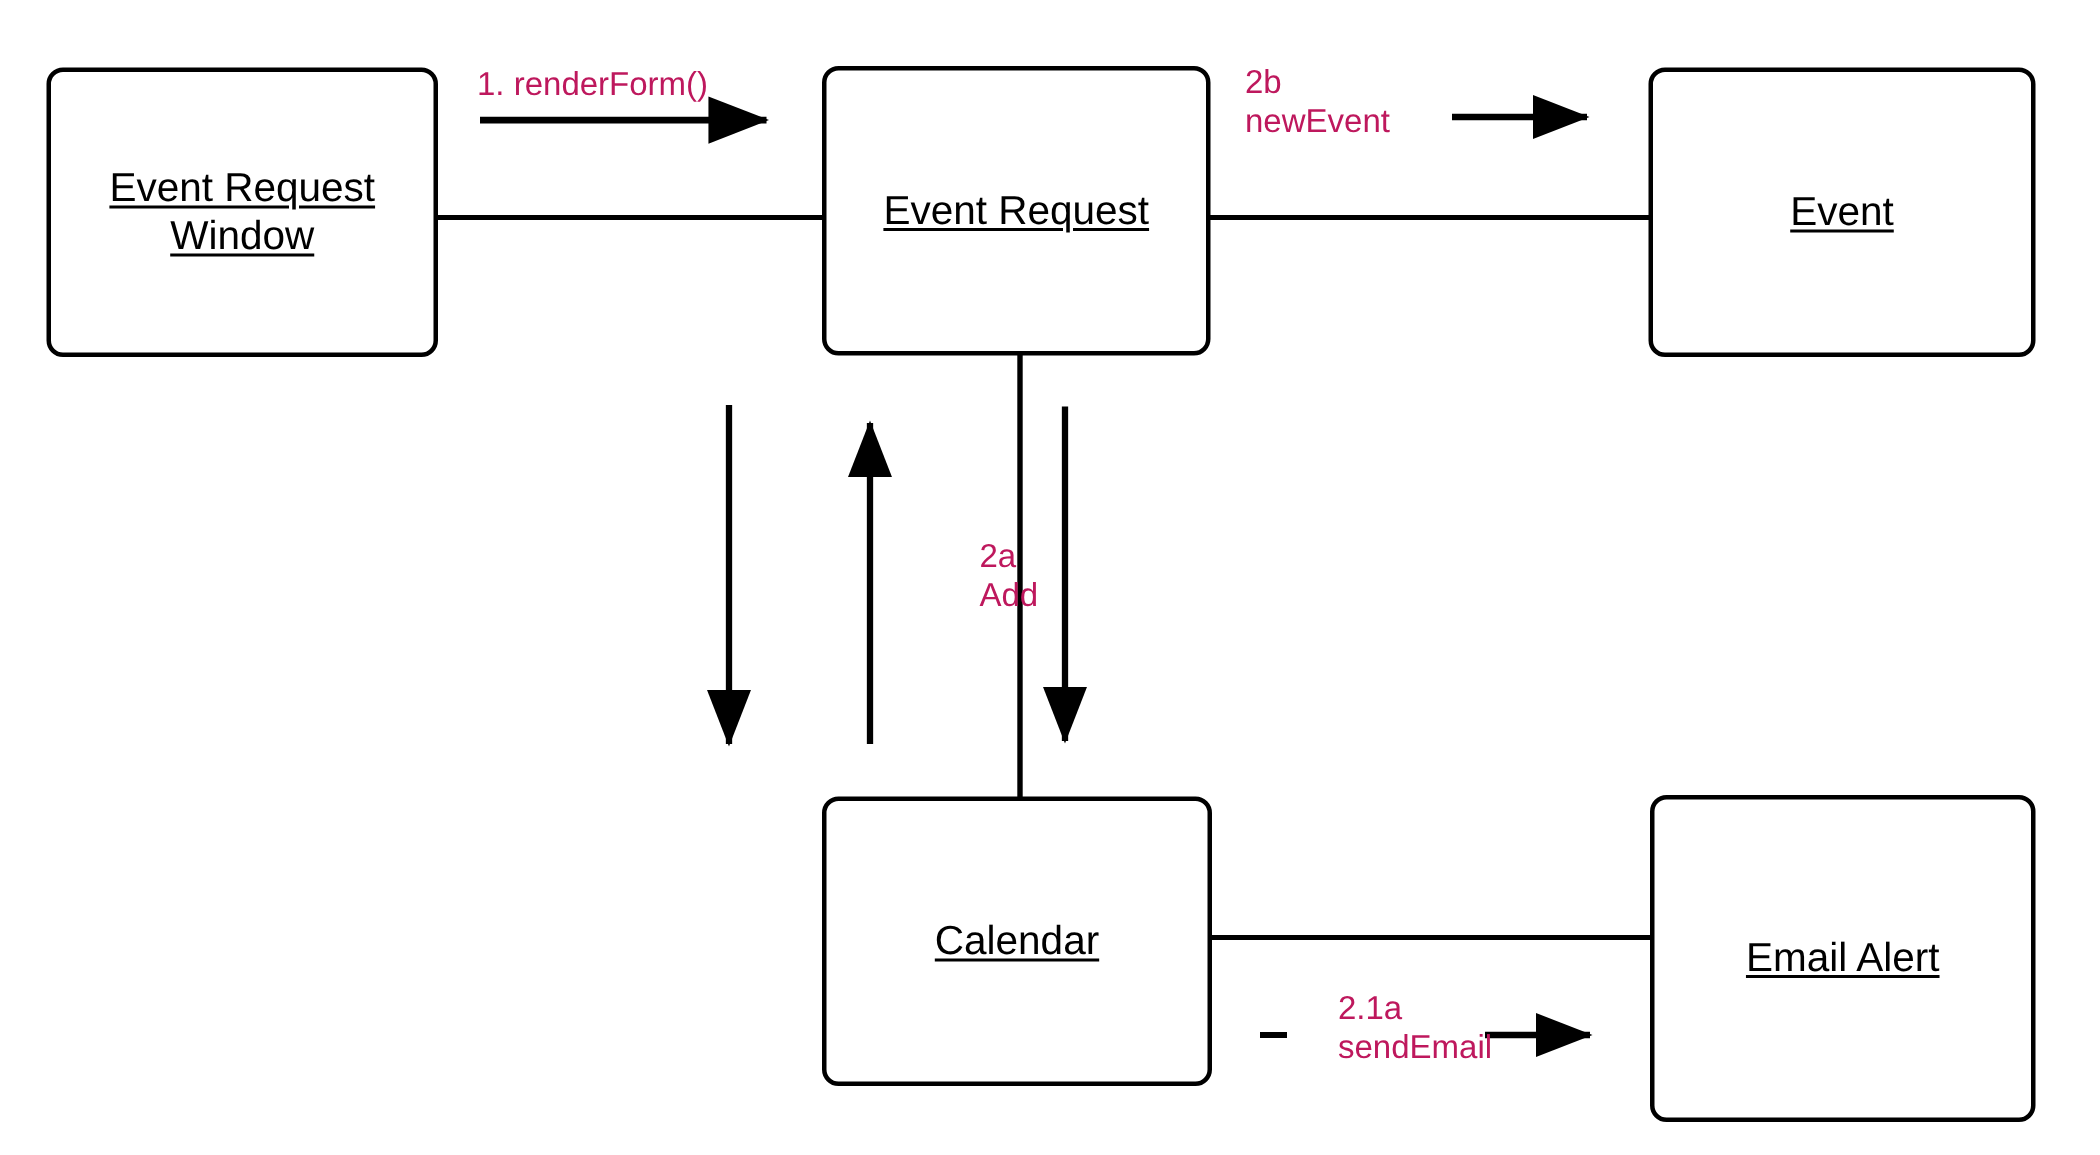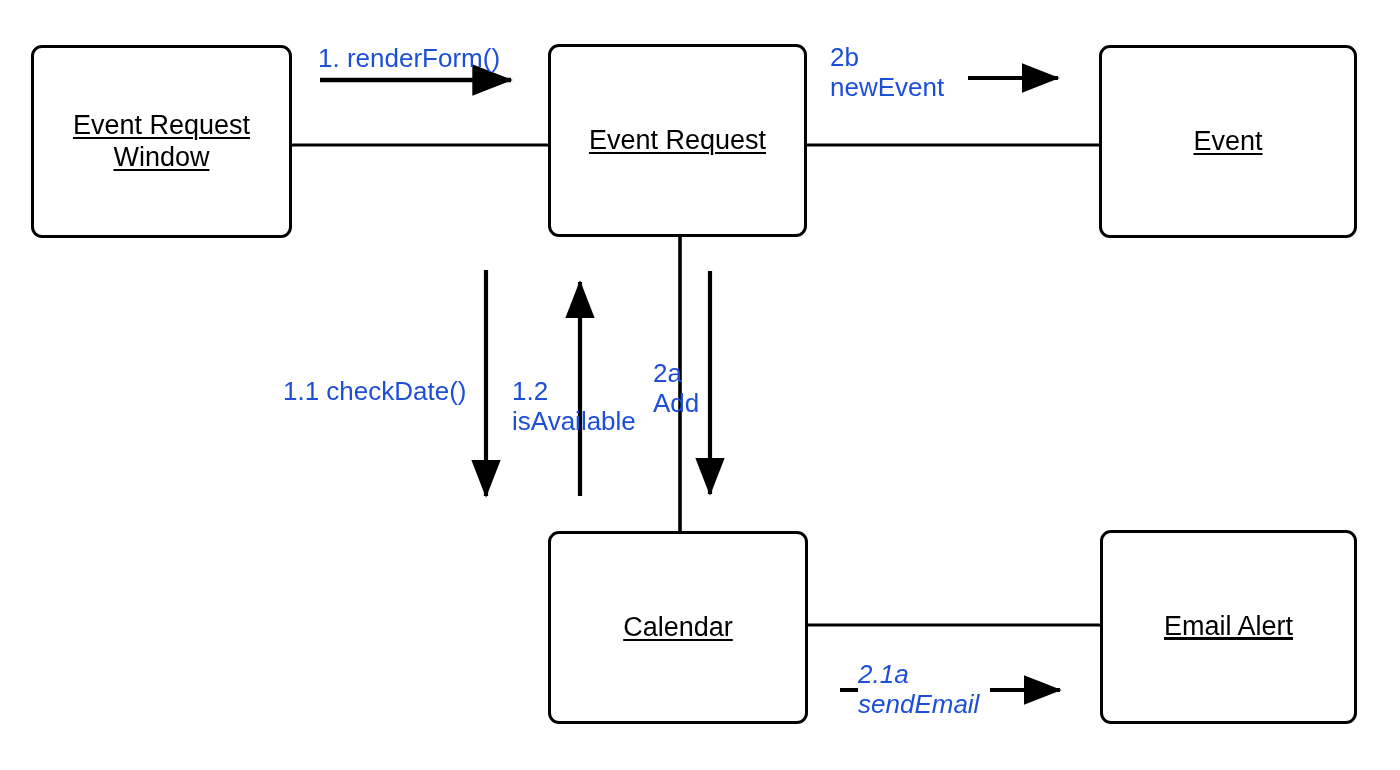--- a/index.html
+++ b/index.html
@@ -42,23 +42,23 @@
     text-align: center;
     text-decoration: underline;
     text-decoration-thickness: 2px;
     text-underline-offset: 3px;
     white-space: pre-line;
     padding: 0 6px;
   }
   
   .msg-label {
     position: absolute;
-    font-size: 26px;
+    font-size: 22px;
     line-height: 1.17;
-    color: #1d4ed8;
+    color: #be185d;
     white-space: pre-line;
   }
   .msg-label.center-al { }
   .msg-label.left-al { text-align: left; }
 </style>
 </head>
 <body>
 
 <div id="canvas">
 
@@ -105,33 +105,30 @@
   </div>
 
   <div class="obj-box" style="left:1099px; top:45px; width:258px; height:193px;">
     <span class="obj-label">Event</span>
   </div>
 
   <div class="obj-box" style="left:548px; top:531px; width:260px; height:193px;">
     <span class="obj-label">Calendar</span>
   </div>
 
-  <div class="obj-box" style="left:1100px; top:530px; width:257px; height:194px;text-decoration:underline;">
+  <div class="obj-box" style="left:1100px; top:530px; width:257px; height:218px;">
     <span class="obj-label">Email Alert</span>
   </div>
 
   <div class="msg-label left-al" style="left:318px; top:43px; width:240px;">1. renderForm()</div>
 
   <div class="msg-label center-al" style="left:830px; top:42px; width:155px;">2b
 newEvent</div>
 
-  <div class="msg-label left-al" style="left:283px; top:376px; width:220px;">1.1 checkDate()</div>
 
-  <div class="msg-label center-al" style="left:512px; top:376px; width:145px;">1.2
-isAvailable</div>
 
   <div class="msg-label left-al" style="left:653px; top:358px; width:110px;">2a
 Add</div>
 
-  <div class="msg-label center-al" style="left:858px; top:659px; width:138px;font-style:italic;">2.1a
+  <div class="msg-label center-al" style="left:892px; top:659px; width:138px;">2.1a
 sendEmail</div>
 
 </div>
 
 </body></html>

